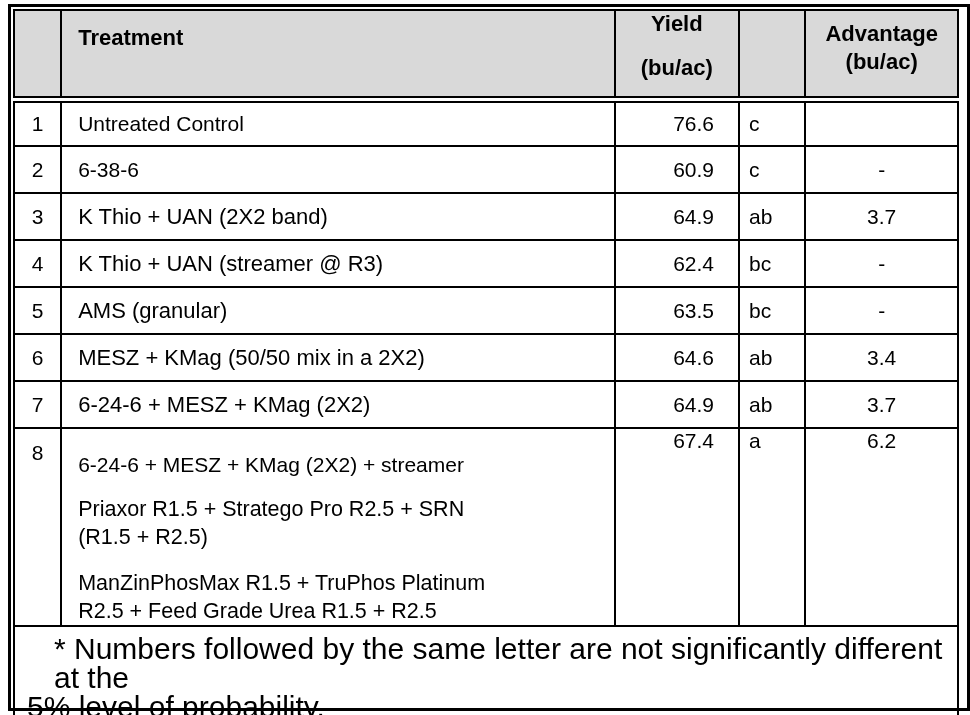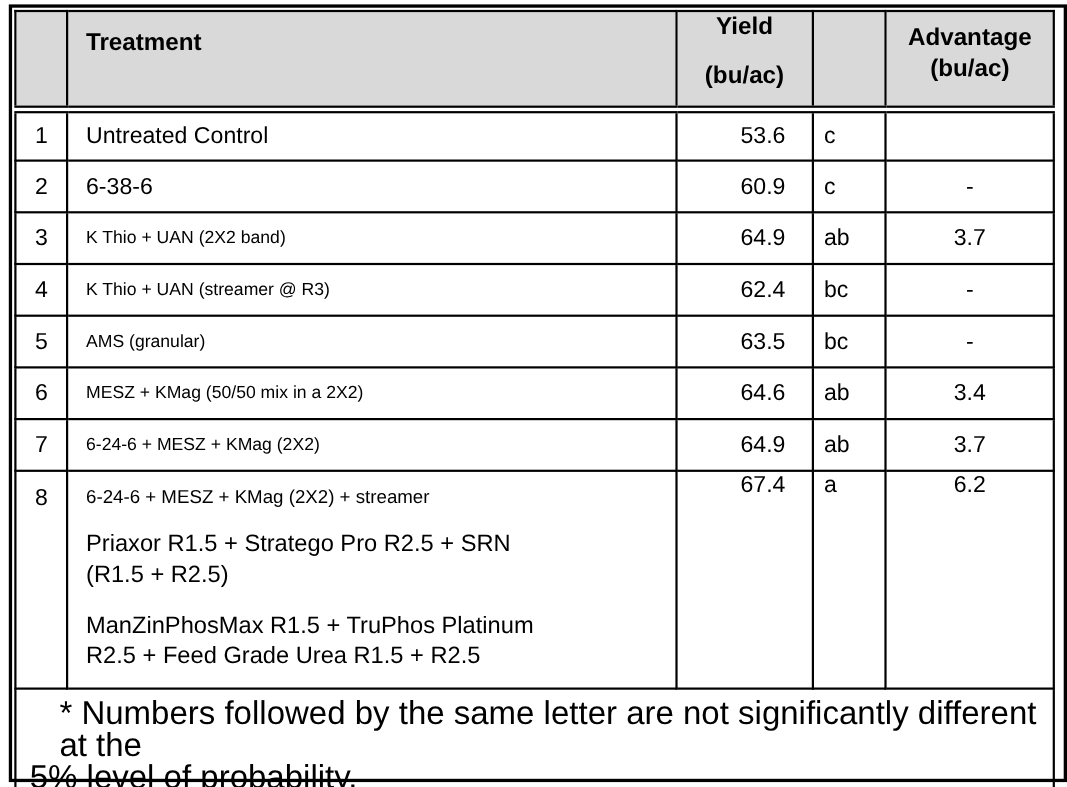--- a/index.html
+++ b/index.html
@@ -47,28 +47,28 @@
   th.h-adv { text-align: center; padding-top: 10px; }
   th.h-adv .l2 { margin-top: 2px; }
   
   tr.datarow { height: 47px; }
   td.c-num { text-align: center; font-size: 21px; }
   td.c-treat { text-align: left; padding-left: 16px; border-radius: 16px; }
   td.c-yield { text-align: right; padding-right: 24px; font-size: 21px; }
   td.c-letter { text-align: left; padding-left: 9px; font-size: 21px; }
   td.c-adv { text-align: center; font-size: 21px; }
   .fs-lg { font-size: 21px; }
-  .fs-sm { font-size: 16px; }
+  .fs-sm { font-size: 22px; }
   
   tr.row8 { height: 198px; }
   tr.row8 td { vertical-align: top; }
   tr.row8 td.c-num { padding-top: 12px; }
   tr.row8 td.c-treat { padding-top: 13px; }
   tr.row8 td.c-yield, tr.row8 td.c-letter, tr.row8 td.c-adv { }
-  .para1 { font-size: 17px; }
+  .para1 { font-size: 21px; margin-top: 11px; }
   .para { font-size: 21.5px; line-height: 28px; margin-top: 18px; }
   .para div { white-space: nowrap; }
   
   tr.footrow { height: 73px; }
   td.c-foot {
     font-size: 30px;
     line-height: 29px;
     padding: 7px 0 0 12px;
     vertical-align: top;
   }
@@ -100,21 +100,21 @@
       <th class="h-letter"></th>
       <th class="h-adv">
         <div class="l1">Advantage</div>
         <div class="l2">(bu/ac)</div>
       </th>
     </tr>
 
     <tr class="datarow">
       <td class="c-num">1</td>
       <td class="c-treat fs-lg">Untreated Control</td>
-      <td class="c-yield">53.6</td>
+      <td class="c-yield">76.6</td>
       <td class="c-letter">c</td>
       <td class="c-adv"></td>
     </tr>
 
     <tr class="datarow">
       <td class="c-num">2</td>
       <td class="c-treat fs-lg">6-38-6</td>
       <td class="c-yield">60.9</td>
       <td class="c-letter">c</td>
       <td class="c-adv">-</td>

